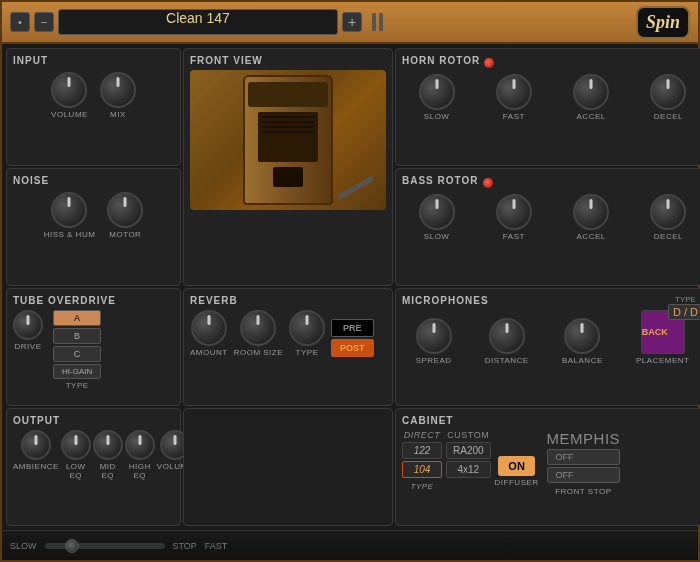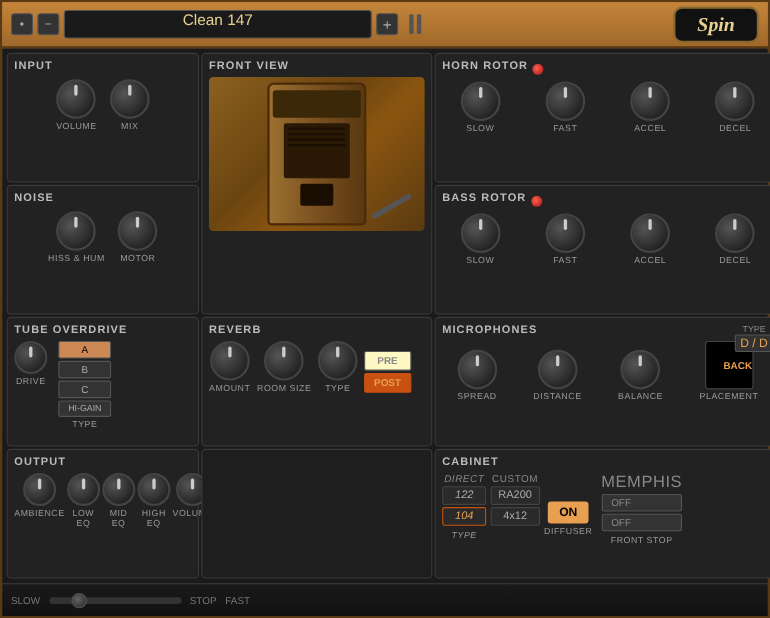--- a/index.html
+++ b/index.html
@@ -65,21 +65,21 @@
     }
     .pause-bar {
       width: 4px; height: 18px;
       background: #555;
       border-radius: 1px;
     }
     .spin-logo {
       background: #111;
       border: 2px solid #8B6930;
       border-radius: 8px;
-      padding: 4px 20px;
+      padding: 4px 8px;
       color: #e8d090;
       font-size: 18px;
       font-style: italic;
       font-weight: bold;
       font-family: Georgia, serif;
     }
 
     
     .main-content {
       flex: 1;
@@ -236,21 +236,21 @@
     }
     .pre-btn, .post-btn {
       padding: 3px 8px;
       font-size: 9px;
       font-weight: bold;
       border: 1px solid #555;
       border-radius: 2px;
       cursor: pointer;
       text-align: center;
     }
-    .pre-btn { background: #fef9c3; color: #888; }
+    .pre-btn { background: #000000; color: #888; }
     .post-btn { background: #c85010; color: #e8a050; border-color: #c85010; }
 
     
     .panel-horn {
       grid-column: 3; grid-row: 1;
     }
     .panel-horn .knobs-row {
       display: flex; gap: 8px; margin-top: 4px; justify-content: space-around;
     }
 
@@ -552,21 +552,21 @@
         </div>
         <div class="knob-group">
           <div class="knob"></div>
           <div class="knob-label">DISTANCE</div>
         </div>
         <div class="knob-group">
           <div class="knob"></div>
           <div class="knob-label">BALANCE</div>
         </div>
         <div class="knob-group">
-          <div style="width:44px;height:44px;background:#000000;border:1px solid #444;border-radius:3px;display:flex;align-items:center;justify-content:flex-end;">
+          <div style="width:44px;height:44px;background:#701a75;border:1px solid #444;border-radius:3px;display:flex;align-items:center;justify-content:flex-start;">
             <span style="color:#e8a050;font-size:9px;font-weight:bold;">BACK</span>
           </div>
           <div class="knob-label">PLACEMENT</div>
         </div>
       </div>
     </div>
 
     <div class="panel" style="grid-column:3;grid-row:4;">
       <div class="panel-title">CABINET</div>
       <div style="display:flex;gap:4px;align-items:flex-start;margin-top:4px;">

